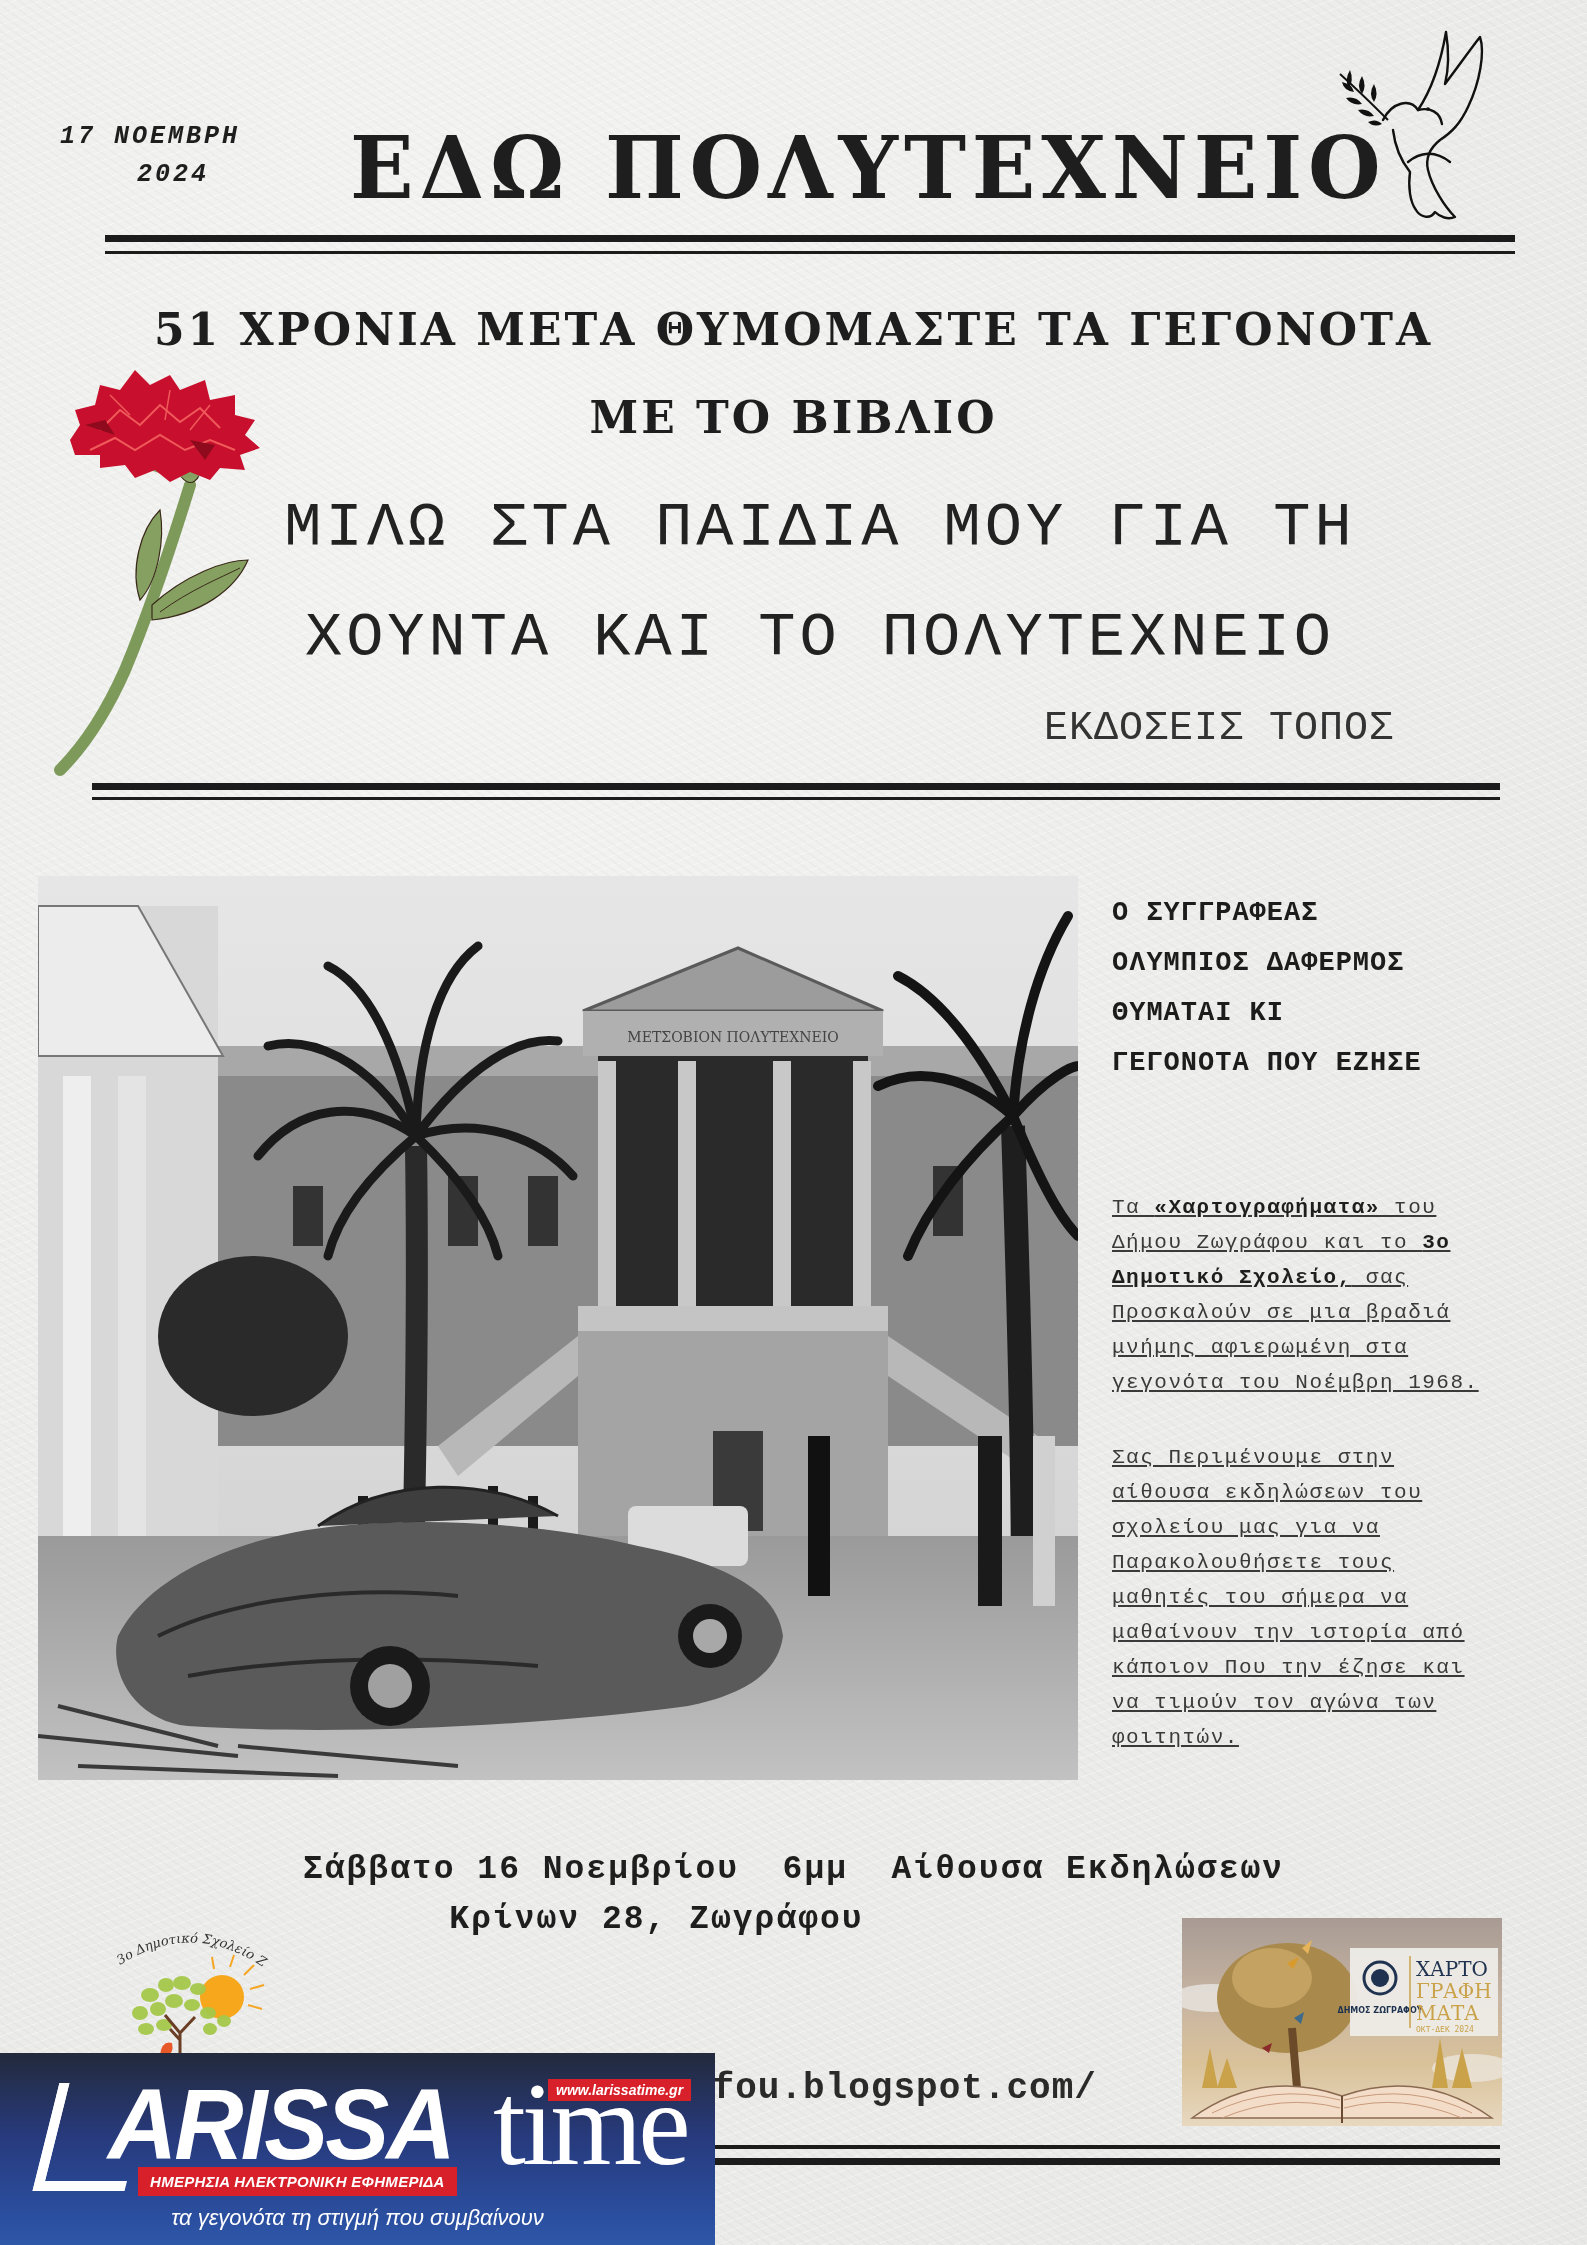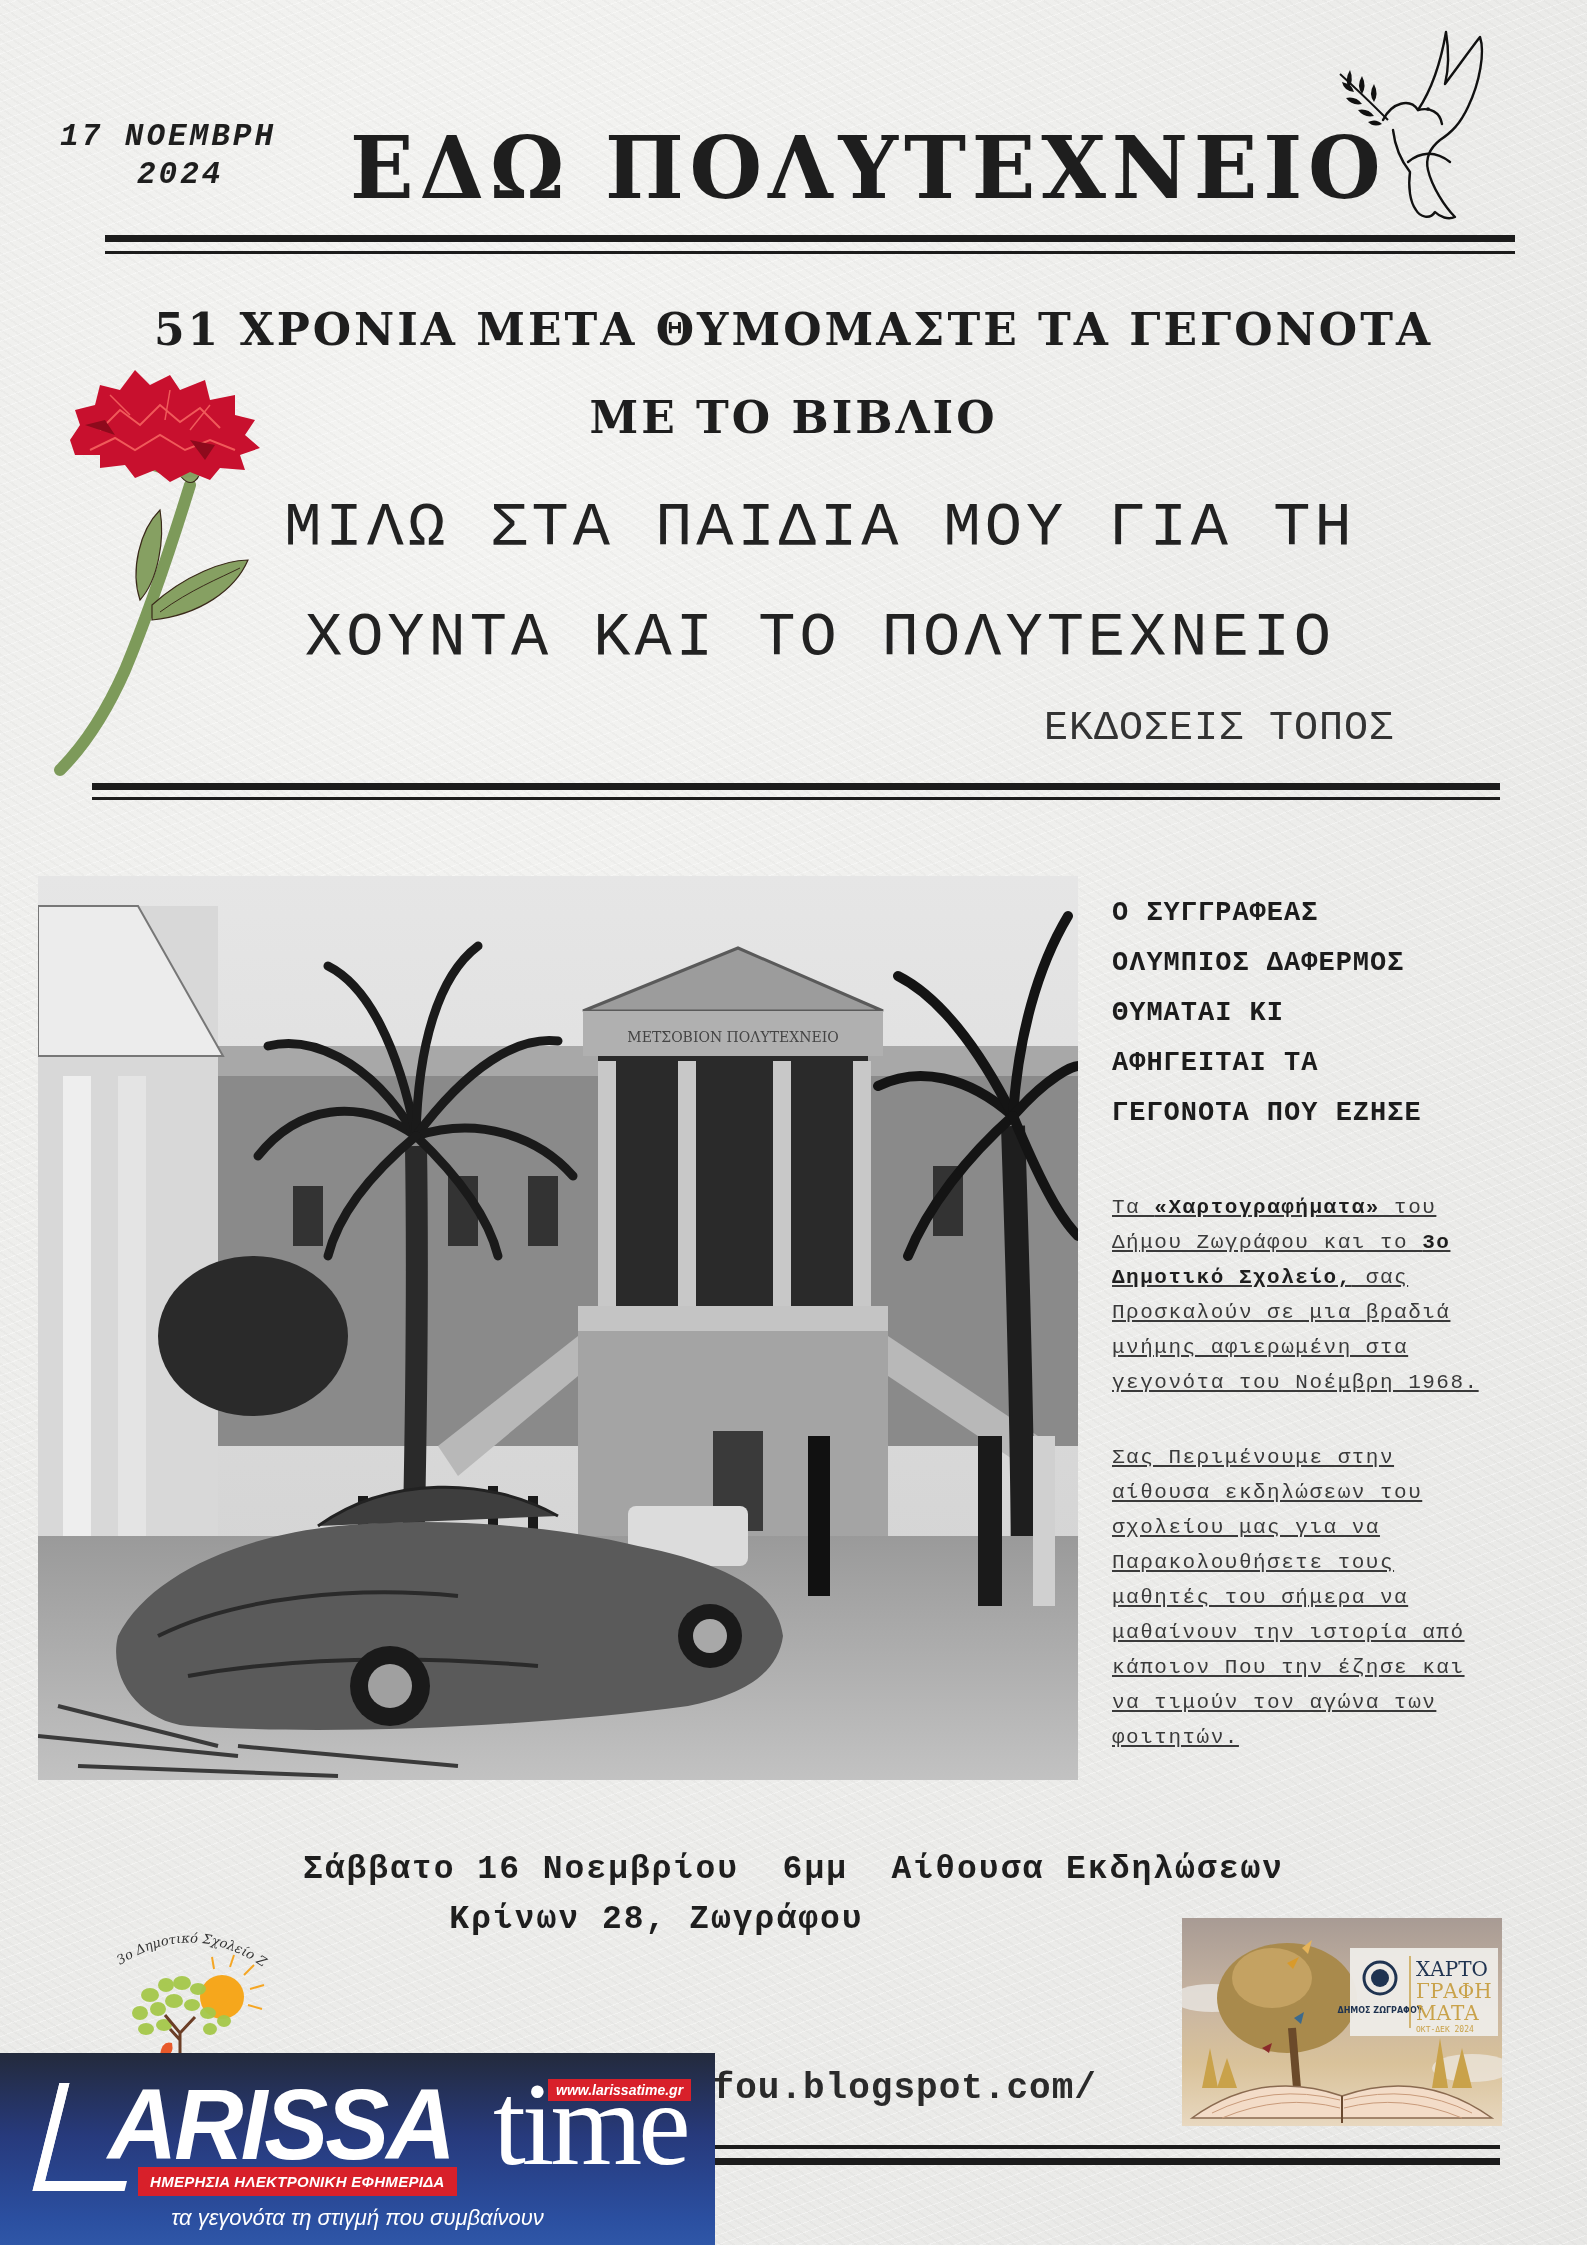--- a/index.html
+++ b/index.html
@@ -7,21 +7,21 @@
     width:1587px; height:2245px; position:relative; overflow:hidden;
     background:#efefed;
     background-image:
       repeating-linear-gradient(35deg, rgba(0,0,0,0.018) 0px, rgba(0,0,0,0.018) 2px, transparent 2px, transparent 7px),
       repeating-linear-gradient(-20deg, rgba(255,255,255,0.35) 0px, rgba(255,255,255,0.35) 1px, transparent 1px, transparent 9px),
       radial-gradient(ellipse at 30% 20%, #f4f4f2 0%, #ececea 60%, #e8e8e6 100%);
     font-family:"Liberation Mono", "DejaVu Sans Mono", monospace;
     color:#1e1e1e;
   }
   .abs { position:absolute; }
-  .date { left:60px; top:118px; font-style:italic; font-weight:bold; font-size:31px; line-height:38px; letter-spacing:3px; }
+  .date { left:60px; top:118px; font-style:italic; font-weight:bold; font-size:25px; line-height:38px; letter-spacing:3px; }
   .date .l2 { display:block; padding-left:77px; }
   .title { left:350px; top:118px; font-family:"DejaVu Serif", serif; font-weight:bold; font-size:86px; letter-spacing:6px; line-height:100px; white-space:nowrap; transform:scaleX(0.97); transform-origin:left; }
   .rule { position:absolute; background:#1c1c1c; }
   .sub1 { left:0; width:1587px; top:300px; text-align:center; font-family:"DejaVu Serif", serif; font-weight:bold; font-size:44px; letter-spacing:3px; line-height:60px; }
   .sub2 { left:0; width:1587px; top:388px; text-align:center; font-family:"DejaVu Serif", serif; font-weight:bold; font-size:44px; letter-spacing:3px; line-height:60px; }
   .book1 { left:200px; width:1240px; top:488px; text-align:center; font-family:"Liberation Mono", monospace; font-size:62px; letter-spacing:4px; line-height:80px; color:#222; }
   .book2 { left:200px; width:1240px; top:598px; text-align:center; font-family:"Liberation Mono", monospace; font-size:62px; letter-spacing:4px; line-height:80px; color:#222; }
   .publisher { left:1044px; top:706px; font-family:Liberation Mono, monospace; font-size:40px; letter-spacing:1px; color:#333; }
   .photo { left:38px; top:876px; width:1040px; height:904px; overflow:hidden; background:#777; }
   .author { left:1112px; top:888px; font-family:"Liberation Mono", monospace; font-weight:bold; font-size:27px; line-height:50px; letter-spacing:1px; color:#1c1c1c; }
@@ -181,21 +181,20 @@
         <path d="M40 890 L300 900"></path>
         <path d="M200 870 L420 890"></path>
       </g>
   </svg>
 </div>
 
 <div class="abs author">
   <div>Ο ΣΥΓΓΡΑΦΕΑΣ</div>
   <div>ΟΛΥΜΠΙΟΣ ΔΑΦΕΡΜΟΣ</div>
   <div>ΘΥΜΑΤΑΙ ΚΙ</div>
-  <div>ΑΦΗΓΕΙΤΑΙ ΤΑ</div>
   <div>ΓΕΓΟΝΟΤΑ ΠΟΥ ΕΖΗΣΕ</div>
 </div>
 
 <div class="abs para p1">
   <div><span>Τα </span><b>«Χαρτογραφήματα»</b><span> του</span></div>
   <div><span>Δήμου Ζωγράφου και το </span><b>3ο</b><span></span></div>
   <div><span></span><b>Δημοτικό Σχολείο,</b><span> σας</span></div>
   <div><span>Προσκαλούν σε μια βραδιά</span></div>
   <div><span>μνήμης αφιερωμένη στα</span></div>
   <div><span>γεγονότα του Νοέμβρη 1968.</span></div>

